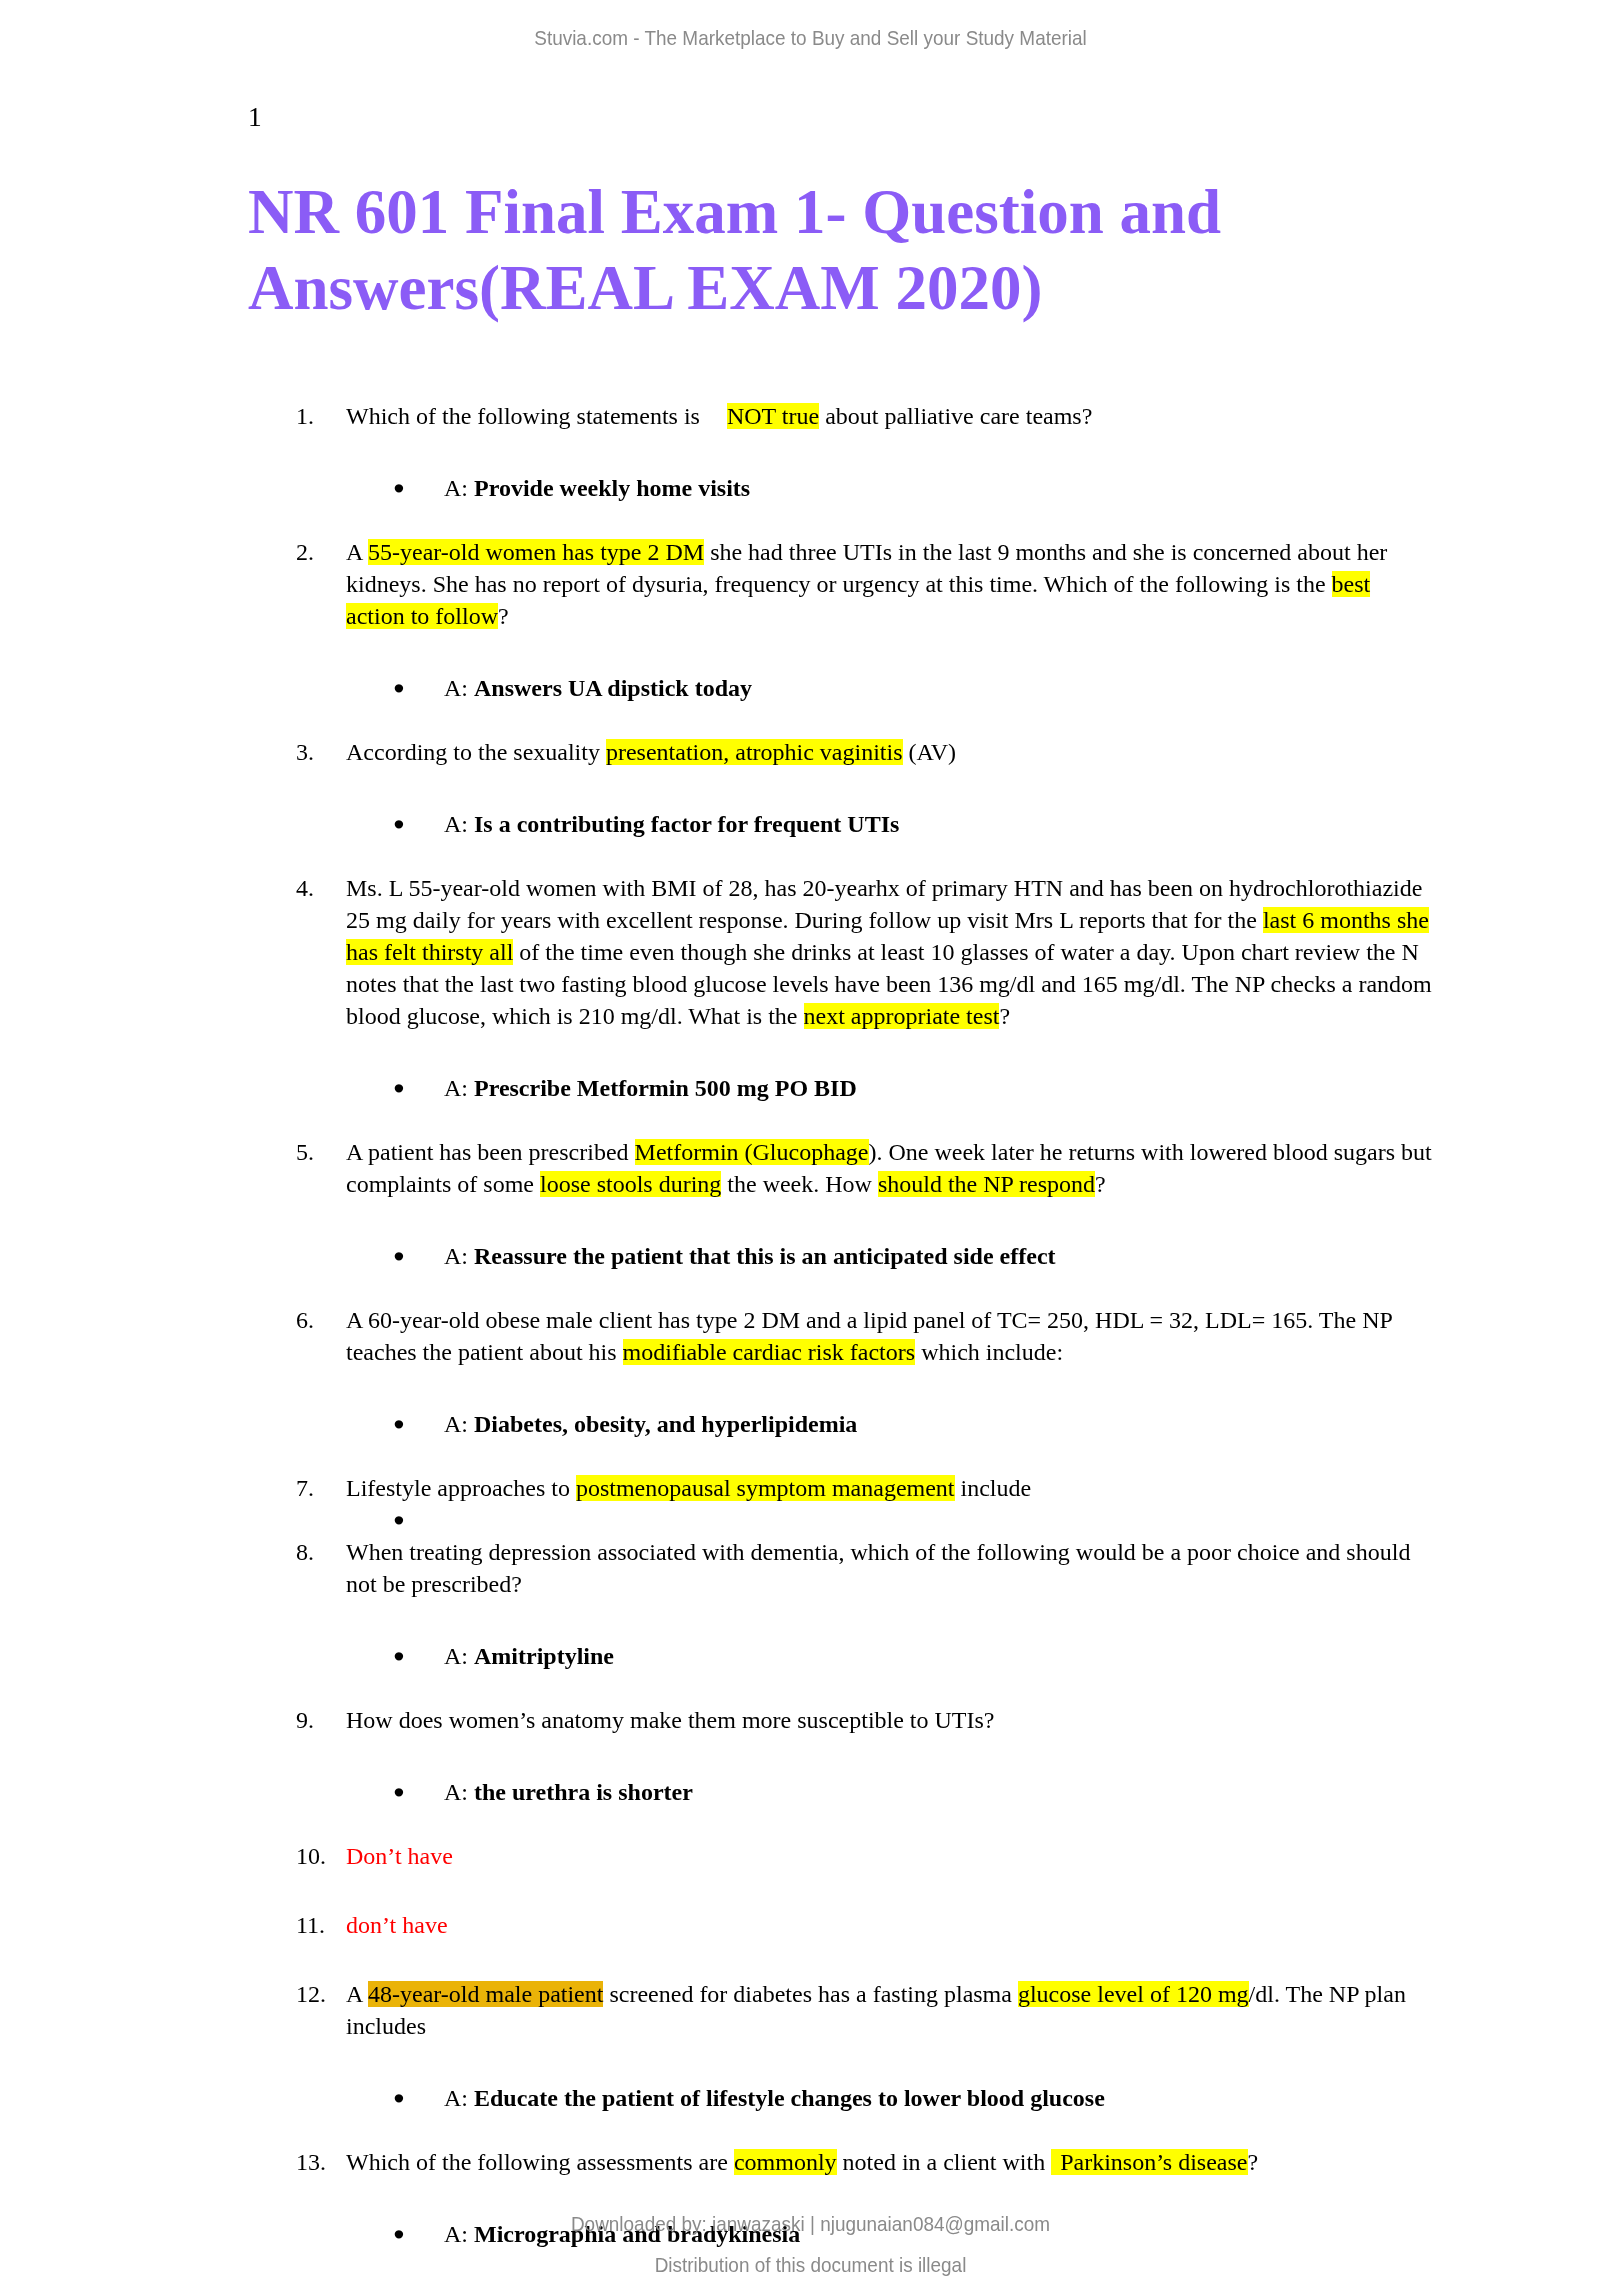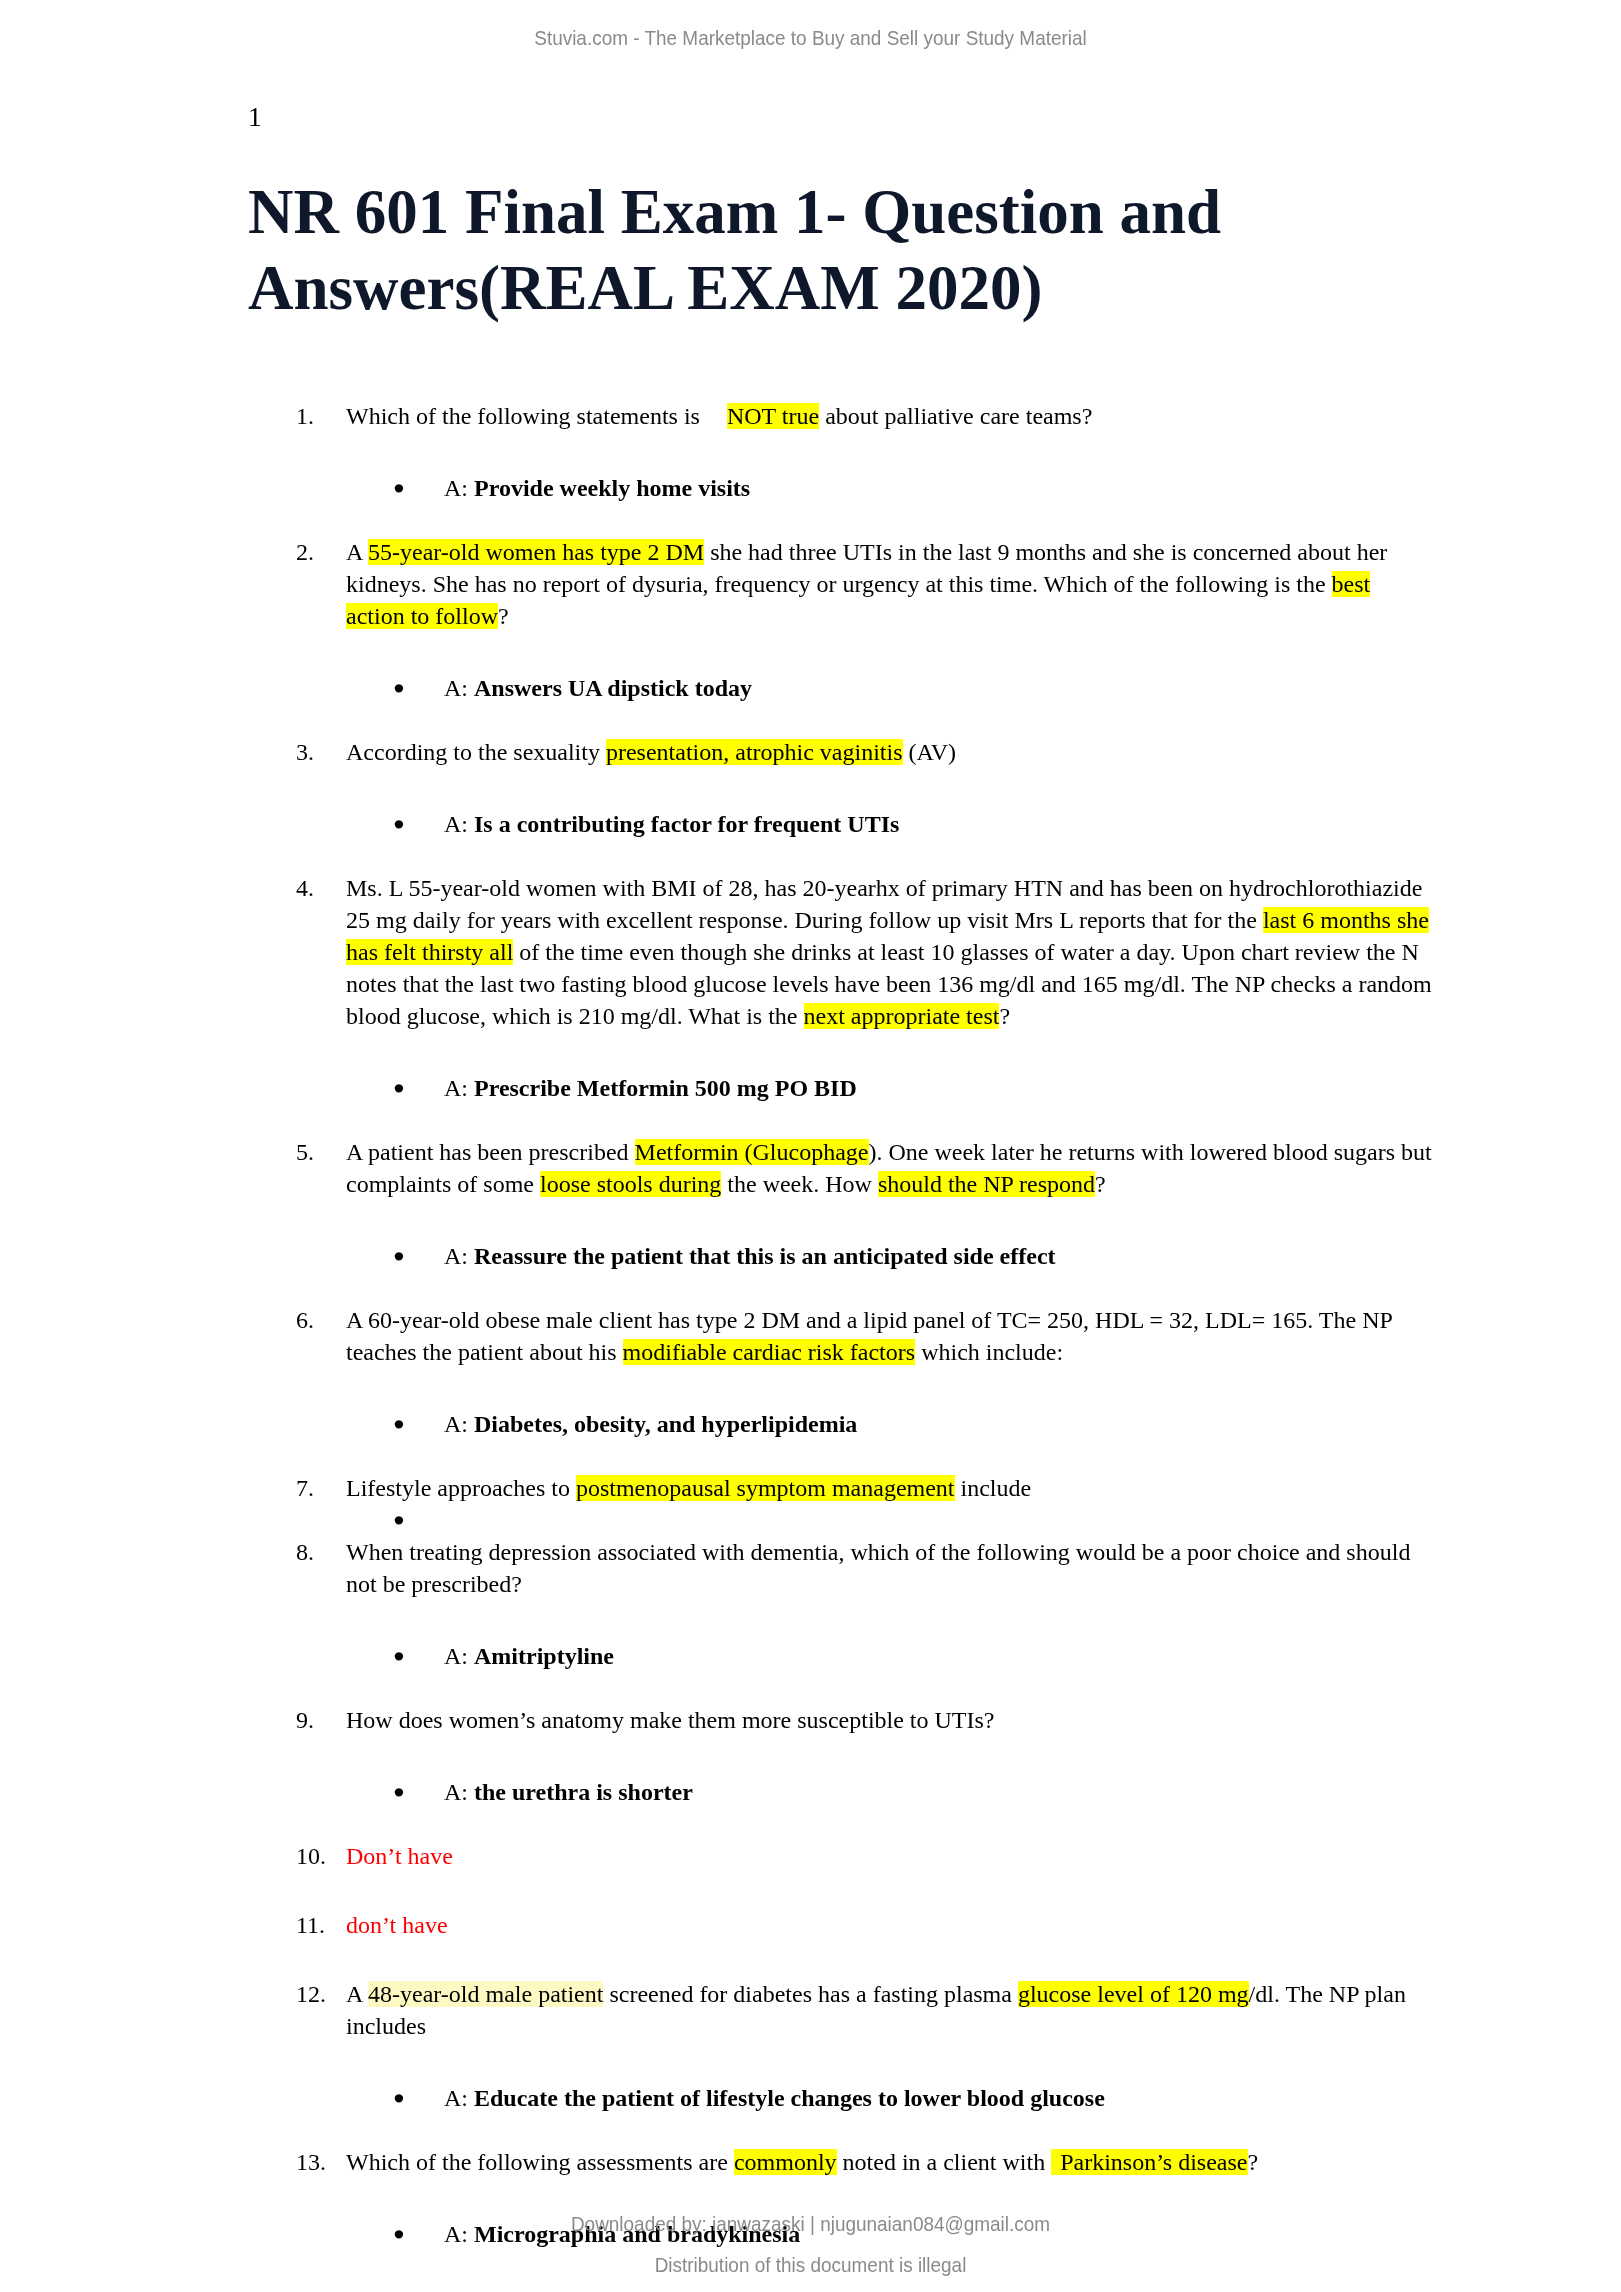--- a/index.html
+++ b/index.html
@@ -9,21 +9,21 @@
     font-family: "Liberation Sans", sans-serif; color: #8a8a8a;
     font-size: 20.6px; transform: scaleX(0.92);
   }
   .page-num {
     position: absolute; left: 248px; top: 102px;
     font-family: "Liberation Serif", serif; font-size: 27.4px; color: #000;
   }
   .title {
     position: absolute; left: 248px; top: 174px; width: 1176px;
     font-family: "Liberation Serif", serif; font-weight: bold;
-    font-size: 63px; line-height: 76px; color: #0f172a; margin: 0;
+    font-size: 63px; line-height: 76px; color: #8b5cf6; margin: 0;
   }
   .qlist {
     position: absolute; left: 0; top: 400px; width: 1621px;
     font-family: "Liberation Serif", serif; font-size: 24px; line-height: 32px; color: #000;
   }
   .q { position: relative; margin: 0 0 32px 0; }
   .q-num { position: absolute; left: 296px; top: 0; }
   .q-text { margin-left: 346px; width: 1088px; }
   .ans { position: relative; margin-left: 0; }
   .bullet { position: absolute; left: 393px; top: 0; font-size: 19.6px; }
@@ -120,21 +120,21 @@
     <div class="q gap-big">
       <span class="q-num">10.</span>
       <div class="q-text" style="margin-left: 346px;"><span class="red" style="color: rgb(255, 0, 0);"> Don’t have</span></div>
     </div>
     <div class="q gap-big">
       <span class="q-num">11.</span>
       <div class="q-text"><span class="red" style="color: rgb(255, 0, 0);">don’t have</span></div>
     </div>
     <div class="q">
       <span class="q-num">12.</span>
-      <div class="q-text"><span> A </span><span class="hl" style="background: #fef9c3;">48-year-old male patient</span><span> screened for diabetes has a fasting plasma </span><span class="hl" style="background: rgb(255, 255, 0);">glucose level of 120 mg</span><span>/dl. The NP plan includes</span></div>
+      <div class="q-text"><span> A </span><span class="hl" style="background: #eab308;">48-year-old male patient</span><span> screened for diabetes has a fasting plasma </span><span class="hl" style="background: rgb(255, 255, 0);">glucose level of 120 mg</span><span>/dl. The NP plan includes</span></div>
       <div class="ans">
         <span class="bullet">●</span>
         <div class="ans-text"><span>A: </span><b>Educate the patient of lifestyle changes to lower blood glucose</b></div>
       </div>
     </div>
     <div class="q">
       <span class="q-num">13.</span>
       <div class="q-text"><span>Which of the following assessments are </span><span class="hl" style="background: rgb(255, 255, 0);">commonly</span><span> noted in a client with </span><span class="hl" style="background: rgb(255, 255, 0); padding-left: 9px;">Parkinson’s disease</span><span>?</span></div>
       <div class="ans">
         <span class="bullet">●</span>

